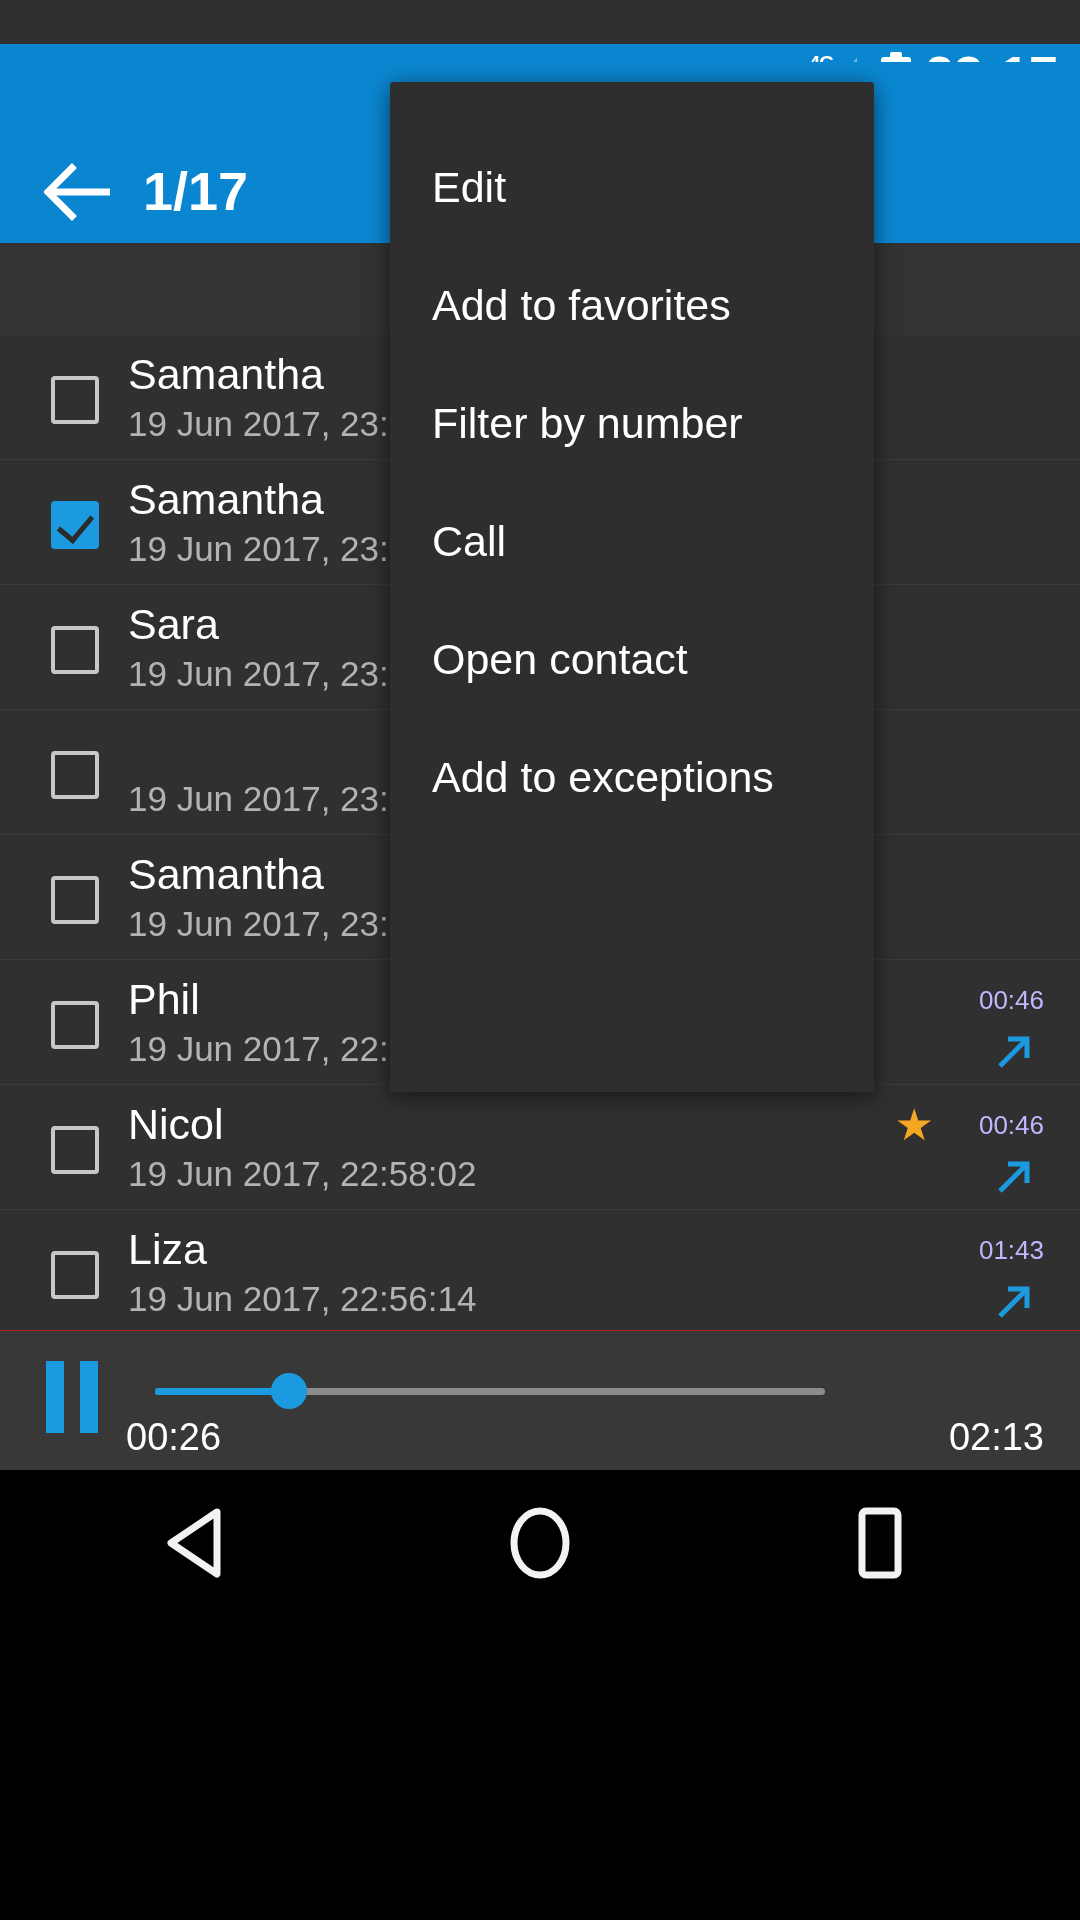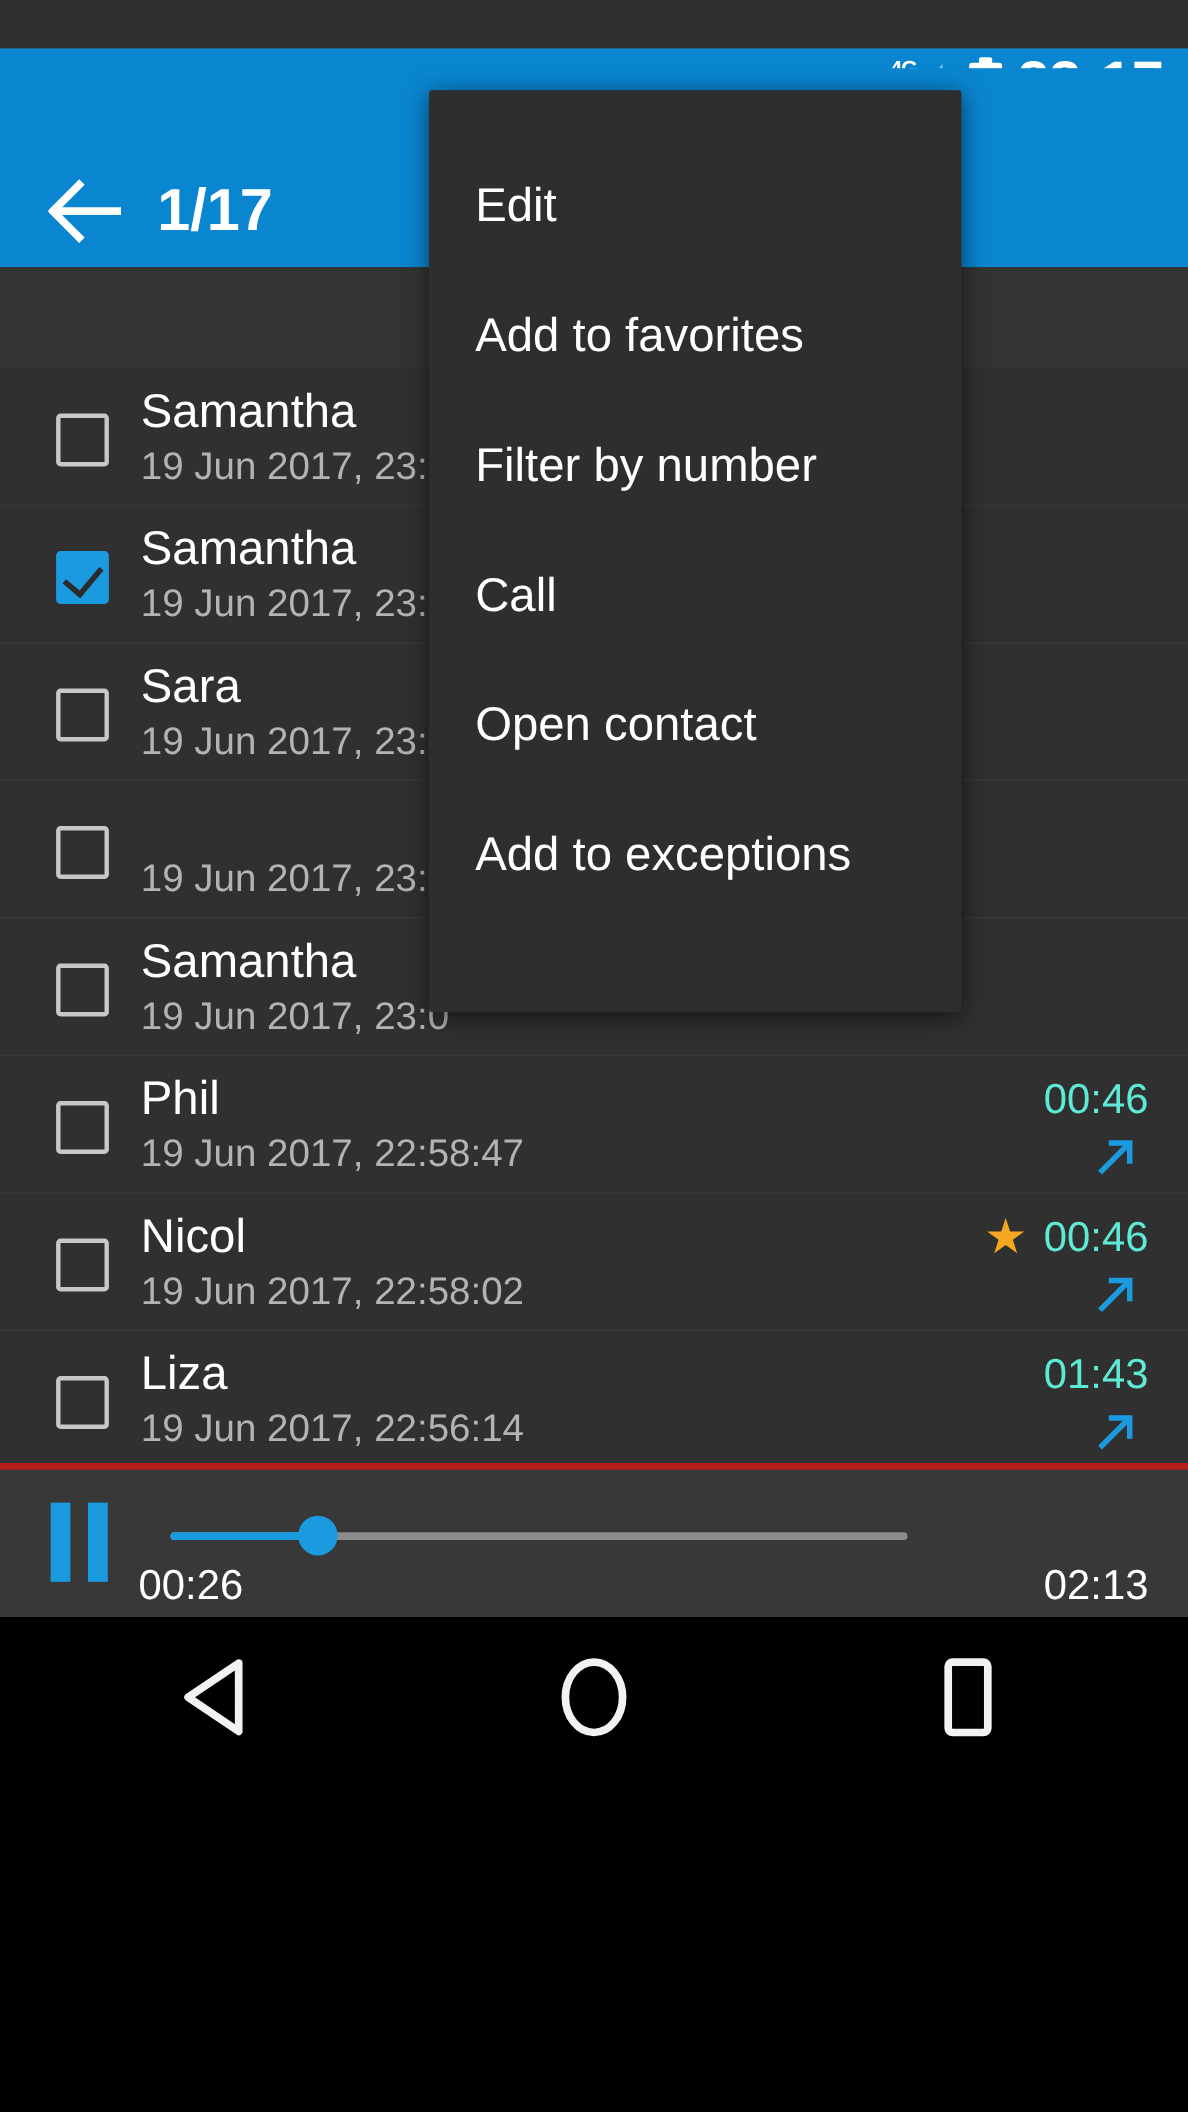--- a/index.html
+++ b/index.html
@@ -92,34 +92,34 @@
   }
   .row .name{
     position:absolute;left:128px;top:14px;color:#ffffff;font-size:43px;line-height:50px;
     white-space:nowrap;
   }
   .row .date{
     position:absolute;left:128px;top:68px;color:#b3b3b3;font-size:35px;line-height:42px;
     white-space:nowrap;
   }
   .row .dur{
-    position:absolute;right:36px;top:18px;color:#5eead4;font-size:38px;line-height:44px;margin-left:38px;
+    position:absolute;right:36px;top:18px;color:#c4b5fd;font-size:26px;line-height:44px;margin-left:38px;
   }
   .row .star{
     position:absolute;right:146px;top:18px;color:#f5a623;font-size:44px;line-height:44px;
   }
   .row .dir{
     position:absolute;right:44px;top:70px;color:#1b9ae0;font-size:44px;line-height:44px;
   }
   .row .dir svg{display:block;}
 
   
   #player{
     position:absolute;left:0;top:1330px;width:1080px;height:140px;background:#383838;
-    border-top:6px solid #b91c1c;box-sizing:border-box;
+    border-top:1px solid #b91c1c;box-sizing:border-box;
   }
   #pause-button{
     position:absolute;left:46px;top:30px;width:60px;height:72px;cursor:pointer;
   }
   #pause-button i{
     position:absolute;top:0;width:18px;height:72px;background:#1b9ae0;display:block;
   }
   #pause-button i.a{left:0;}
   #pause-button i.b{left:34px;}
   #seek{
@@ -143,21 +143,21 @@
     position:absolute;left:0;top:1470px;width:1080px;height:450px;background:#000000;
   }
   .navbtn{position:absolute;top:18px;width:120px;height:110px;cursor:pointer;}
   #nav-back{left:140px;}
   #nav-home{left:480px;}
   #nav-recent{left:820px;}
   .navbtn svg{display:block;margin:0 auto;}
 
   
   #popup-menu{
-    position:absolute;left:390px;top:82px;width:484px;height:838px;
+    position:absolute;left:390px;top:82px;width:484px;height:1010px;
     background:#2e2e2e;box-shadow:0 4px 22px rgba(0,0,0,.55);
     border-radius:3px;overflow:hidden;
   }
   .menu-item{
     position:absolute;left:0;width:484px;height:118px;
     color:#ffffff;font-size:43px;line-height:118px;
     padding-left:42px;box-sizing:border-box;white-space:nowrap;cursor:pointer;
   }
 </style>
 </head>

